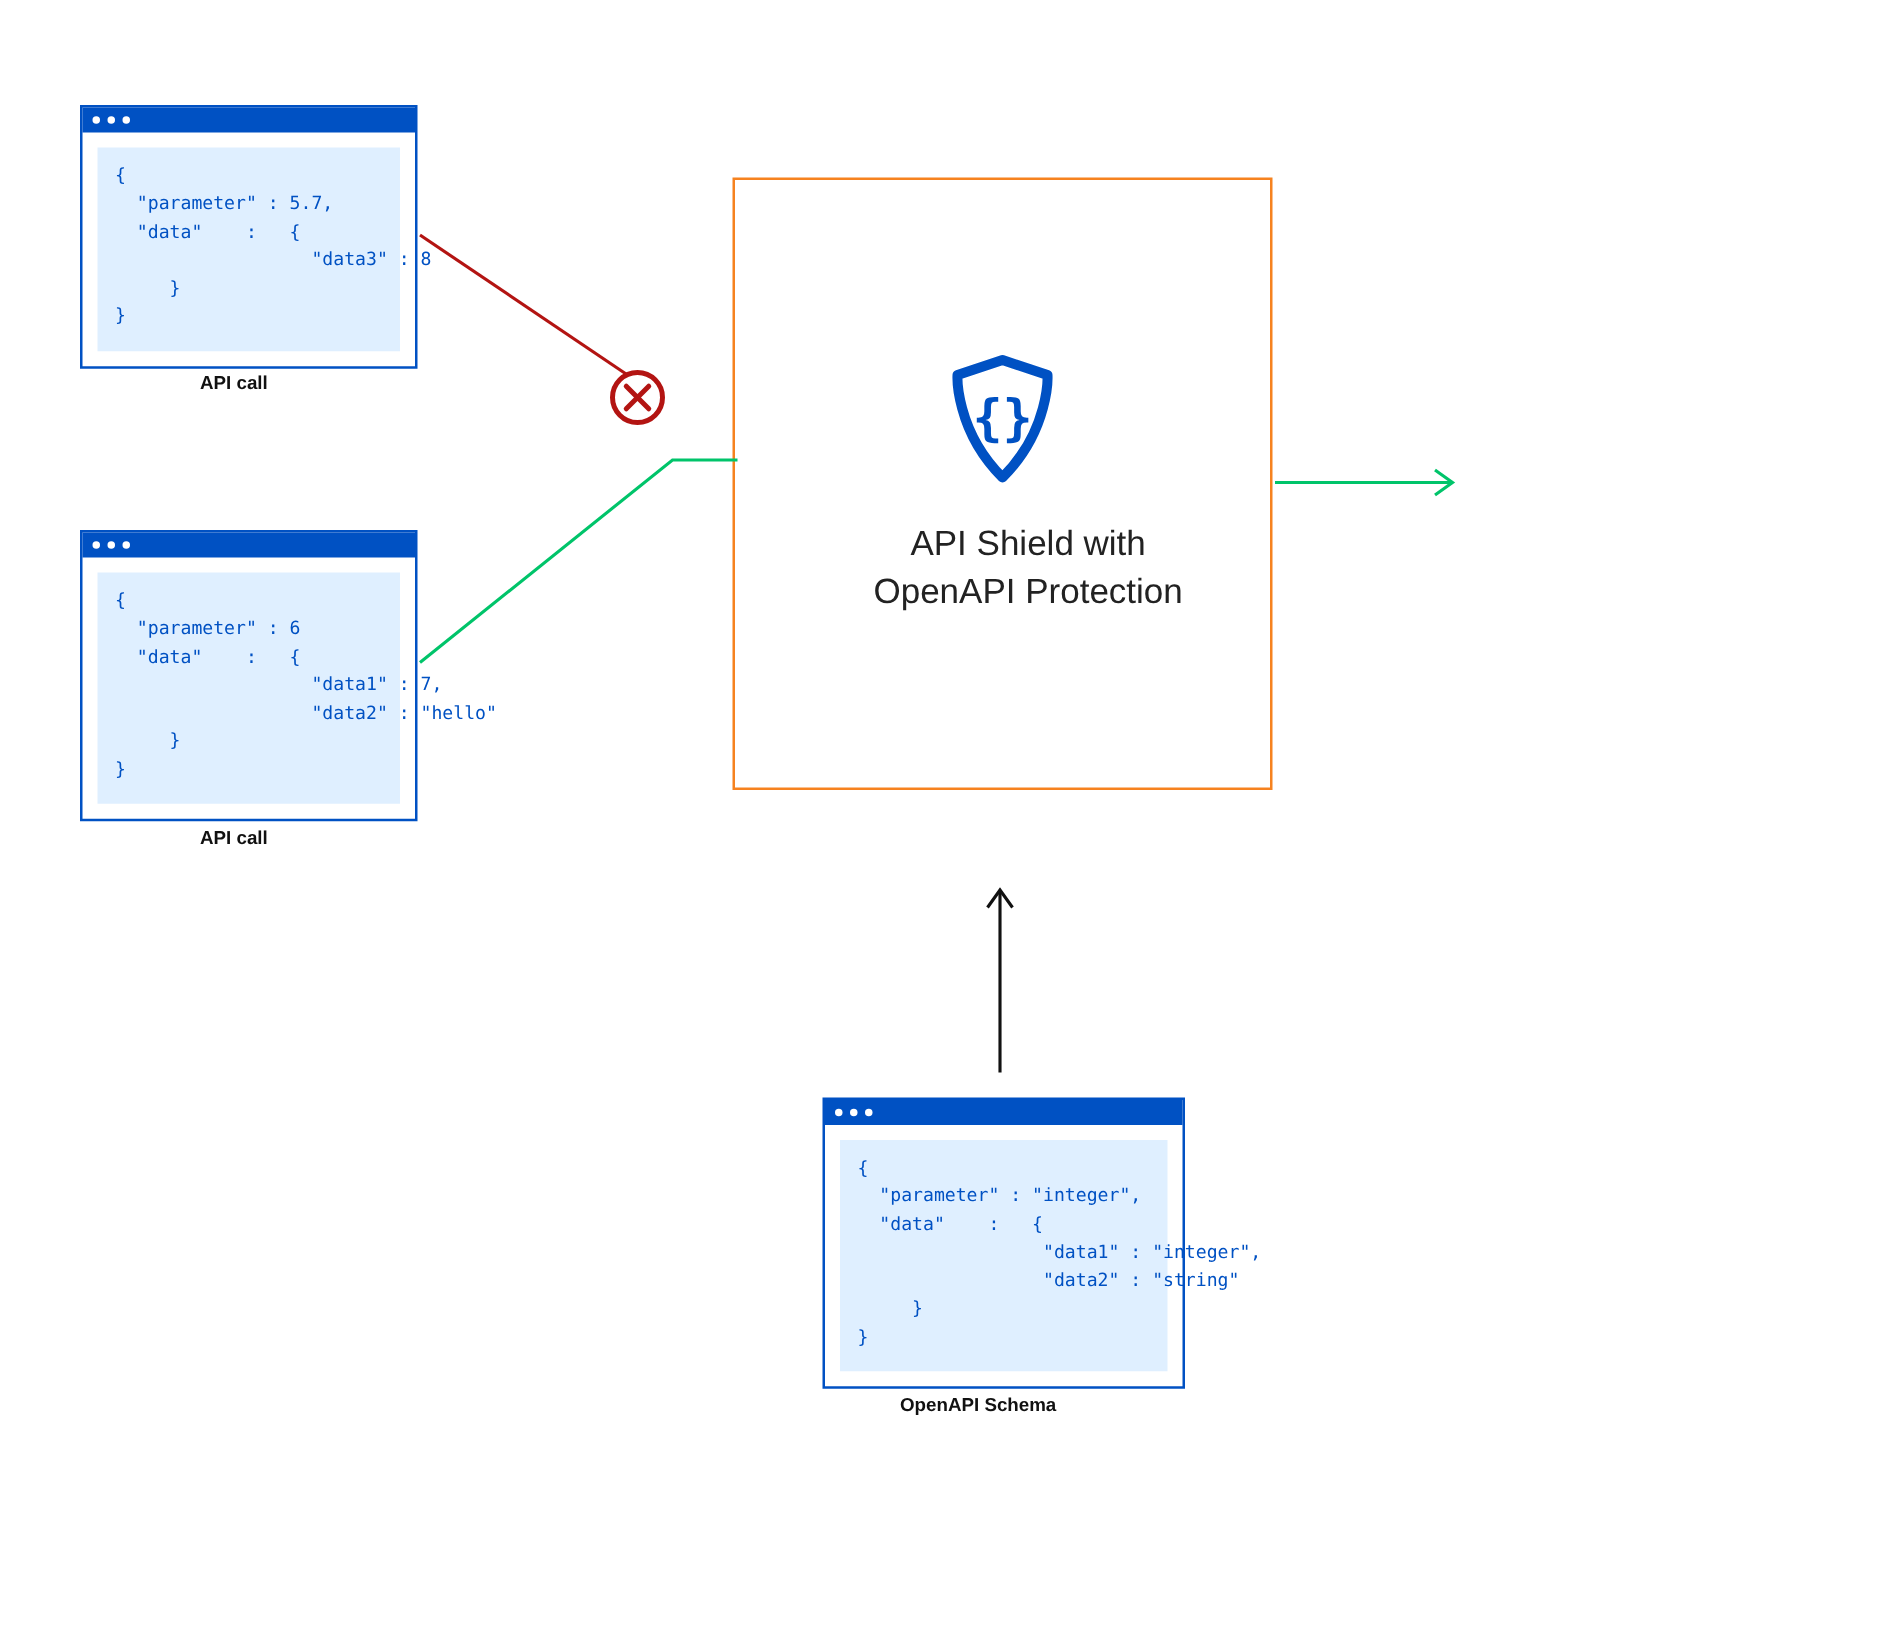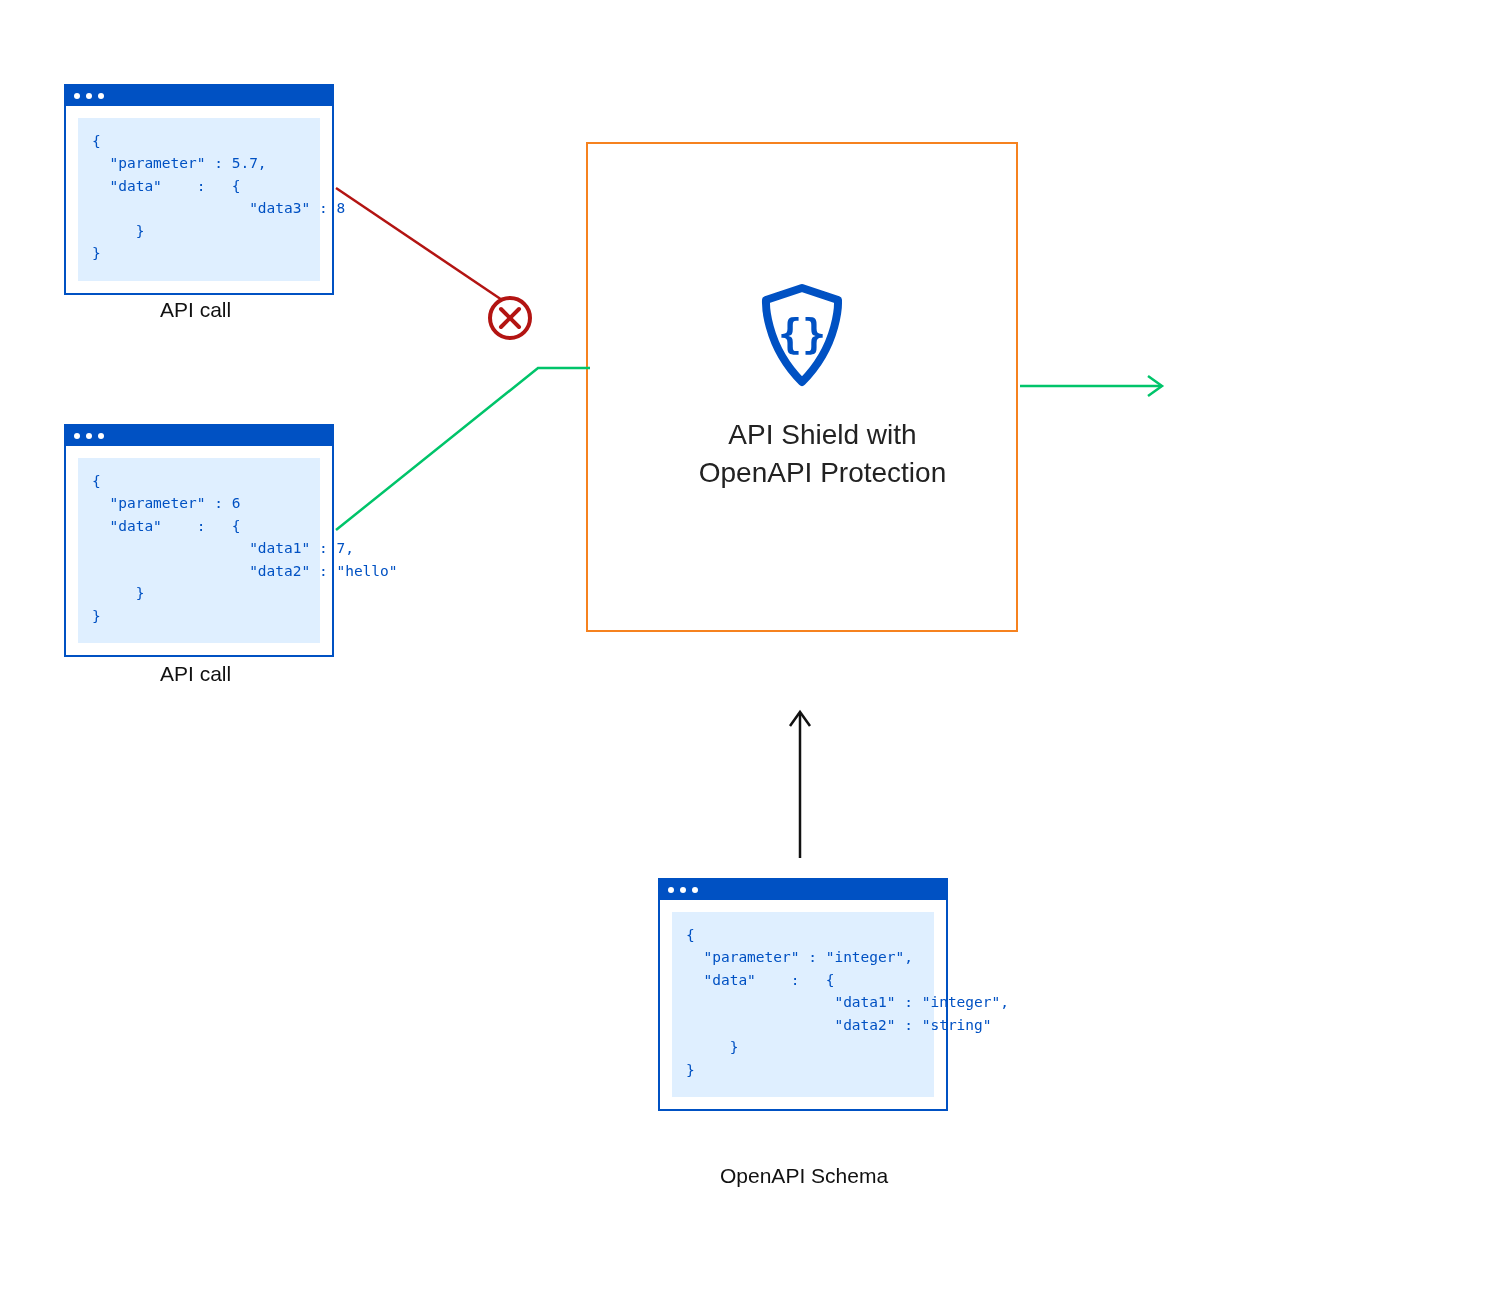--- a/index.html
+++ b/index.html
@@ -38,22 +38,22 @@
     padding: 12px 14px 16px 14px;
     font-family: Menlo, Consolas, monospace;
     font-size: 14.5px;
     line-height: 1.55;
     color: #0051c3;
     white-space: pre;
   }
 
   .label {
     position: absolute;
-    font-weight: 400;
-    font-size: 21px;
+    font-weight: 700;
+    font-size: 15px;
     color: #111;
   }
 
   
   .shield-box {
     position: absolute;
     border: 2.5px solid #f6821f;
     background: #fff;
     display: flex;
     flex-direction: column;
@@ -131,21 +131,21 @@
       <span class="dot"></span>
     </div>
     <div class="body">{
   "parameter" : "integer",
   "data"    :   {
                  "data1" : "integer",
                  "data2" : "string"
      }
 }</div>
   </div>
-  <div class="label" style="left:720px; top:1164px;">OpenAPI Schema</div>
+  <div class="label" style="left:720px; top:1116px;">OpenAPI Schema</div>
 
   <svg class="overlay">
 
     <line x1="336" y1="188" x2="508" y2="304" stroke="#b31412" stroke-width="2.5"></line>
     <g transform="translate(510,318)">
       <circle cx="0" cy="0" r="20" fill="#fff" stroke="#b31412" stroke-width="4"></circle>
       <line x1="-9" y1="-9" x2="9" y2="9" stroke="#b31412" stroke-width="4" stroke-linecap="round"></line>
       <line x1="-9" y1="9" x2="9" y2="-9" stroke="#b31412" stroke-width="4" stroke-linecap="round"></line>
     </g>
 

